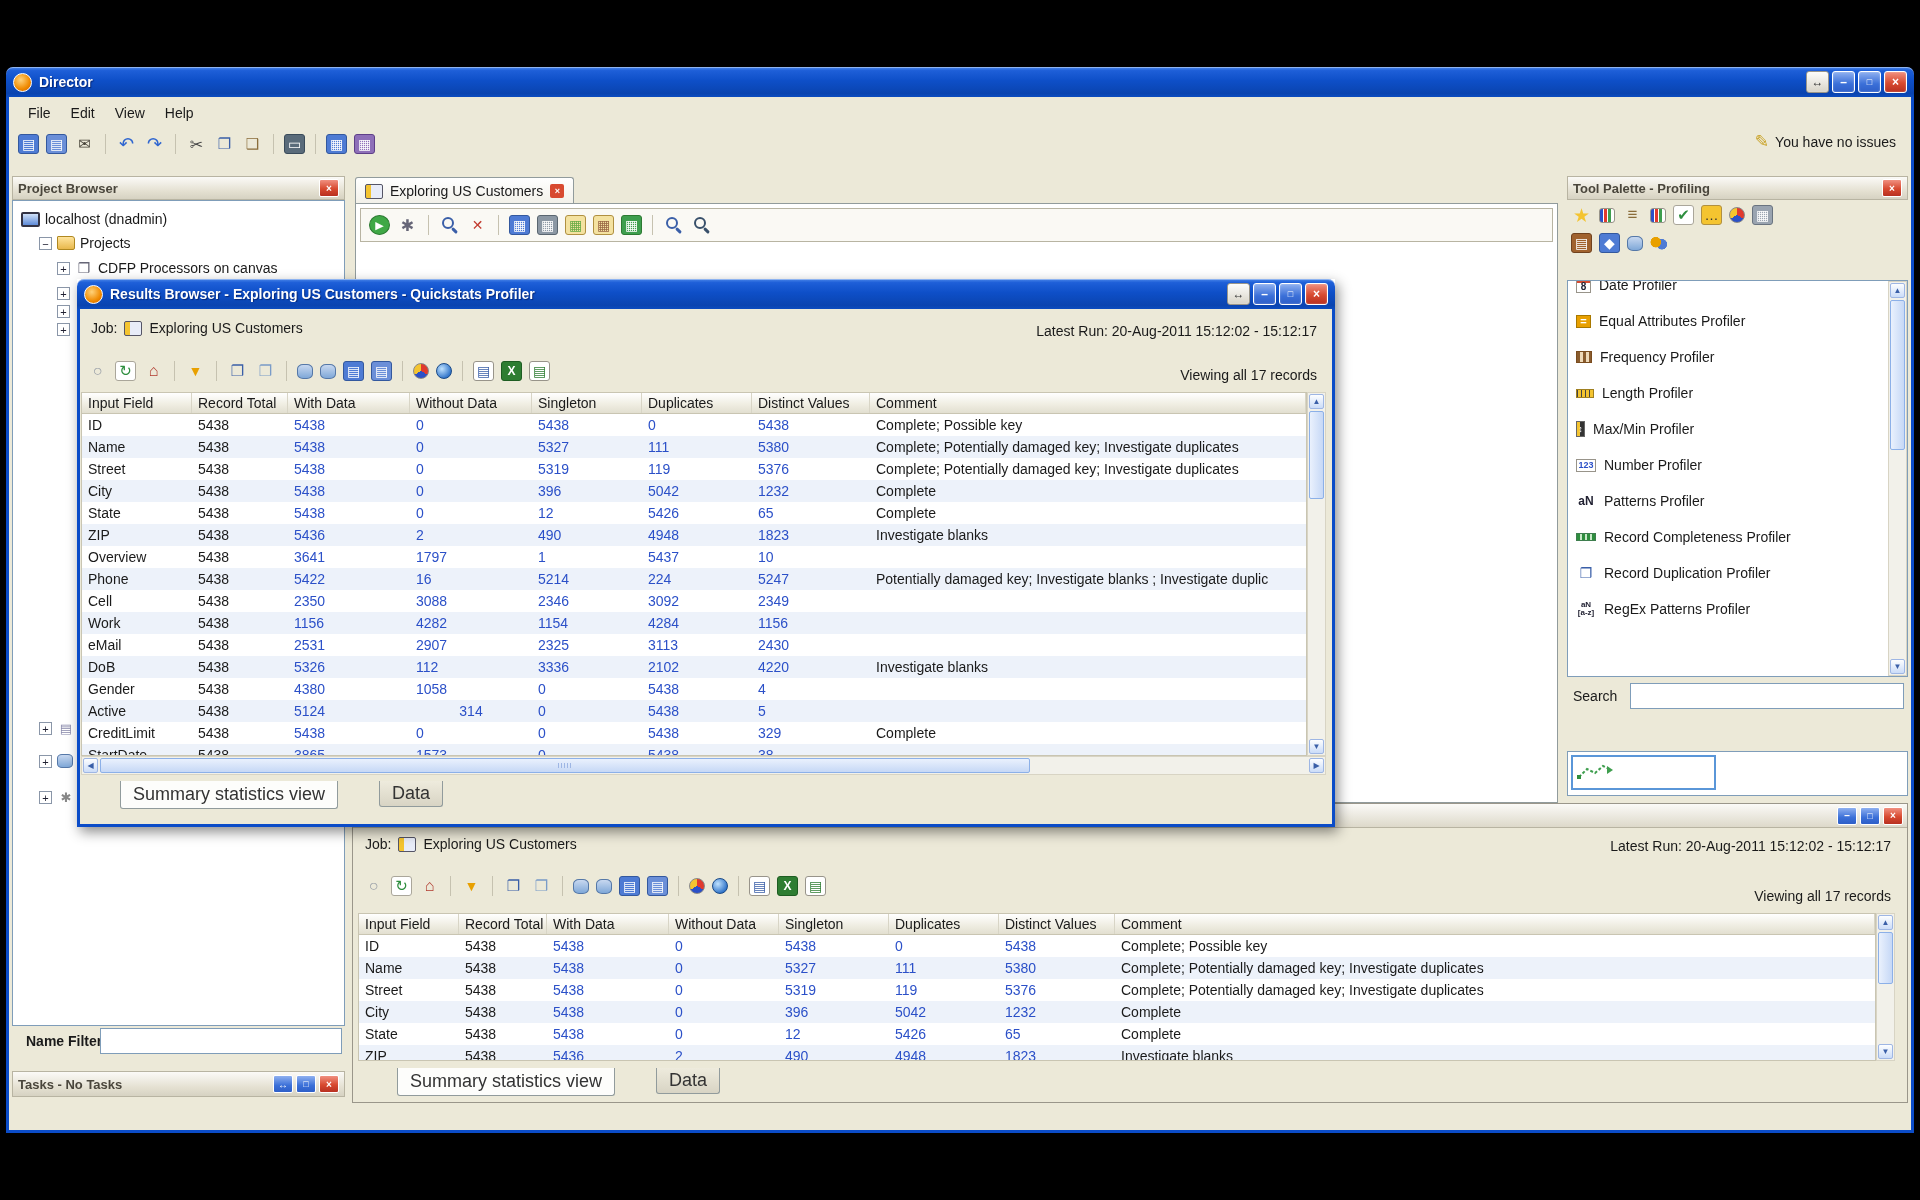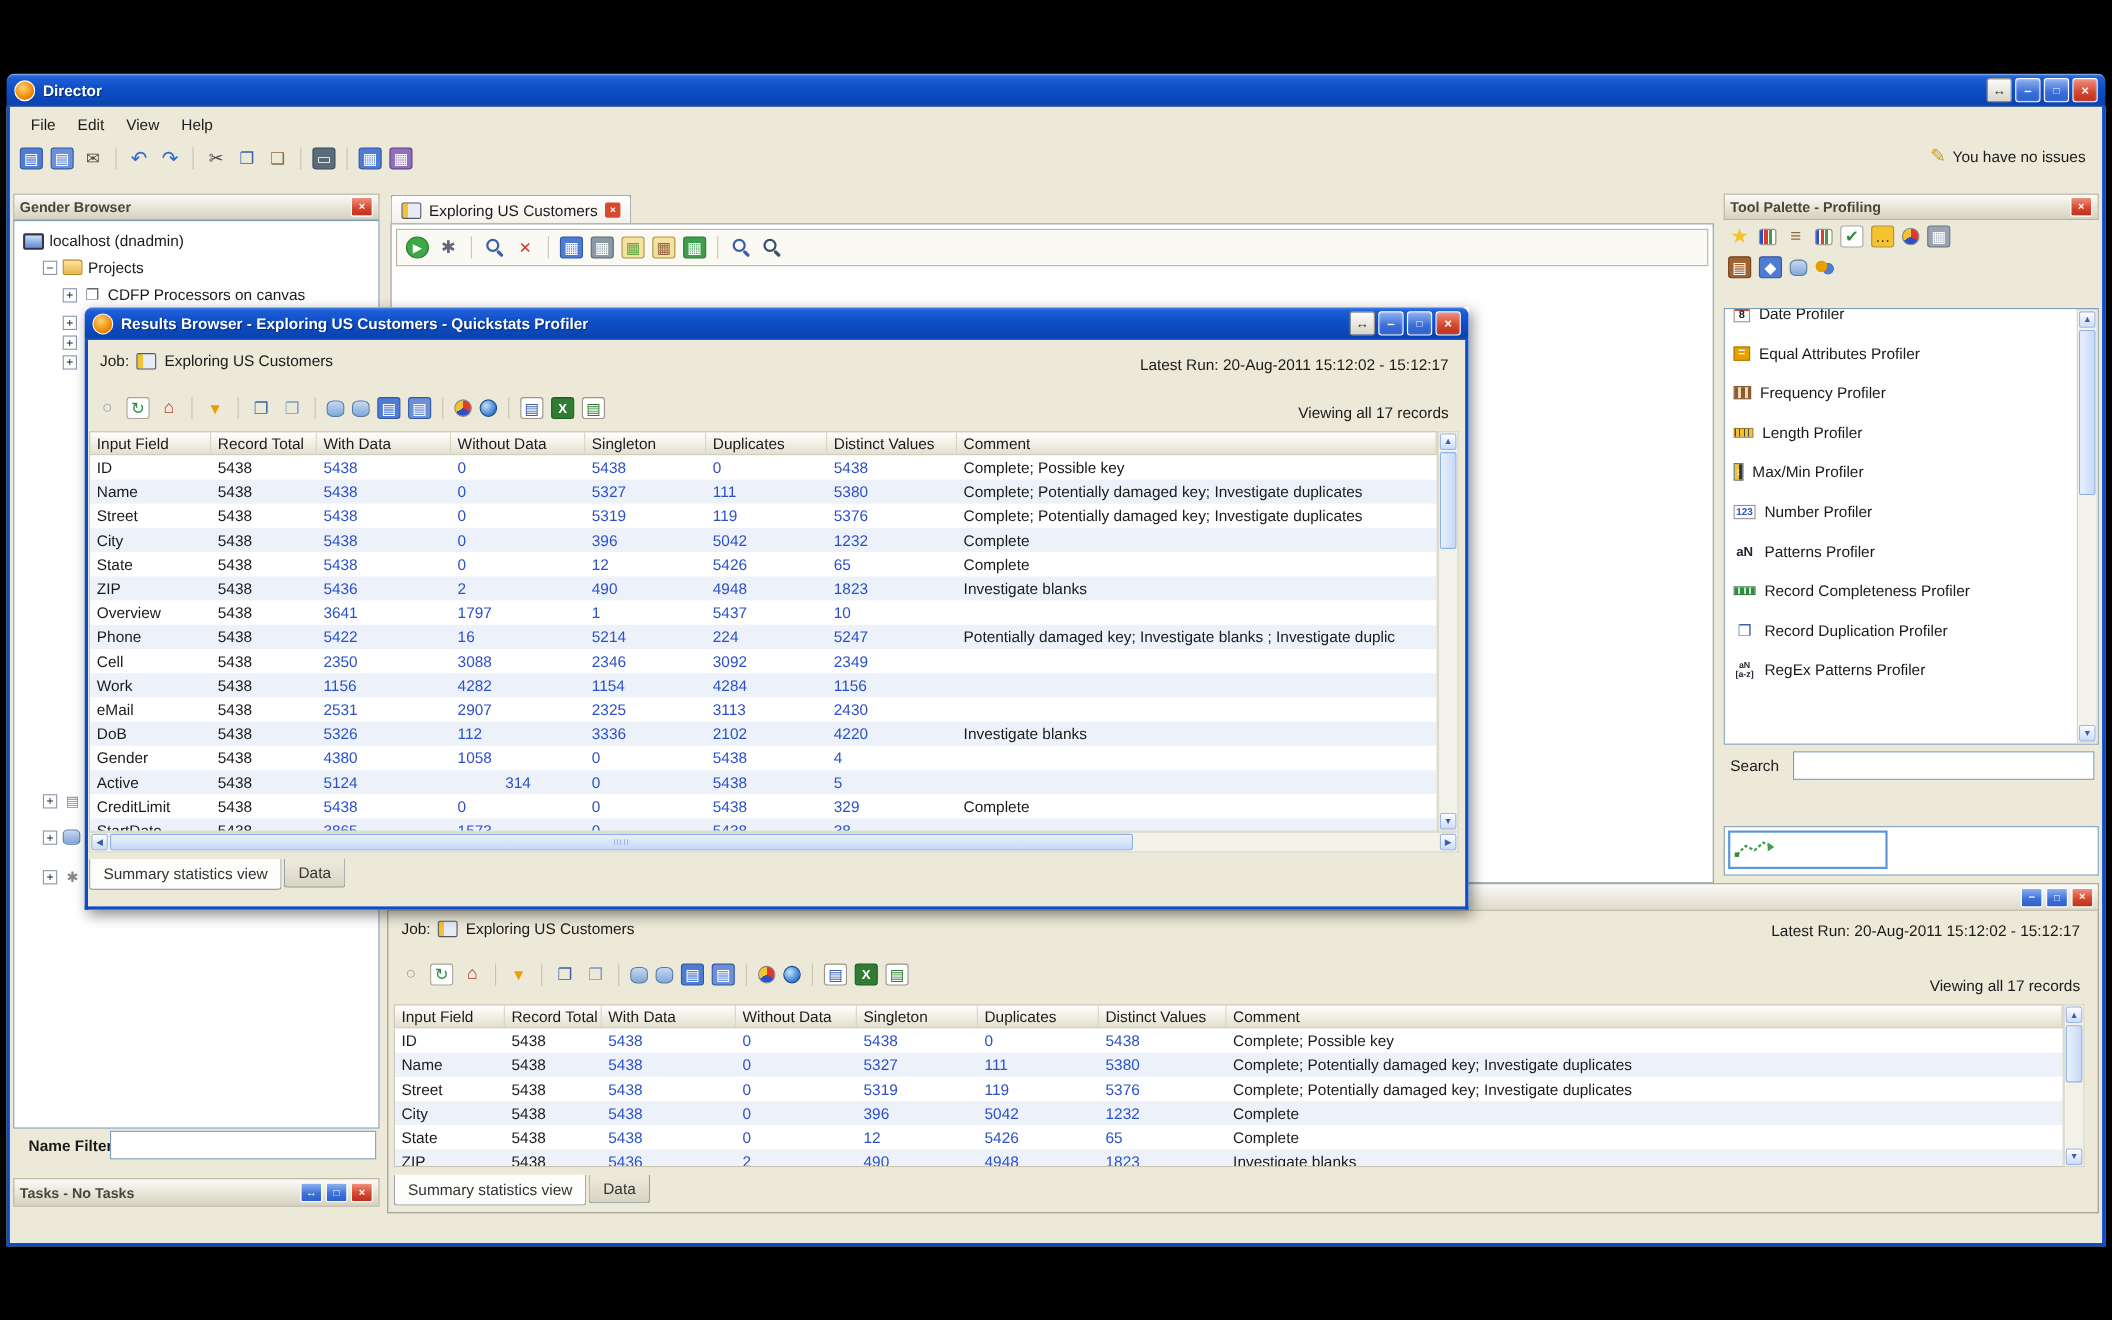--- a/index.html
+++ b/index.html
@@ -115,22 +115,22 @@
   .sb-btn{position:absolute;background:linear-gradient(#FDFEFF,#CBDCF8);border:1px solid #9EB6E4;border-radius:2px;
     display:flex;align-items:center;justify-content:center;color:#3A5FA8;box-sizing:border-box;}
   .sb-thumb{position:absolute;left:1px;right:1px;background:linear-gradient(90deg,#EAF1FD,#C6D8F6);
     border:1px solid #8CB0E8;border-radius:2px;box-sizing:border-box;}
   .sb.h .sb-thumb{top:1px;bottom:1px;left:auto;right:auto;background:linear-gradient(#EAF1FD,#C6D8F6);}
   .hgrip::after{content:"";position:absolute;left:50%;top:4px;bottom:4px;width:14px;transform:translateX(-50%);
     background:repeating-linear-gradient(90deg,#9EB6E4 0 1px,transparent 1px 3px);}
 
   
   .tabs-row{position:absolute;display:flex;gap:2px;}
-  .btab{padding:0 12px;height:25px;line-height:25px;font-size:14px;color:#333;
-    background:linear-gradient(#EEEBDD,#D8D4C4);border:1px solid #919B9C;border-top:none;border-radius:0 0 3px 3px;}
+  .btab{padding:0 12px;height:25px;line-height:25px;font-size:18px;color:#333;
+    background:linear-gradient(#EEEBDD,#D8D4C4);border:1px solid #919B9C;border-top:none;border-radius:0 0 3px 3px;margin-left:39px;}
   .btab.active{background:#FDFDFB;height:27px;line-height:26px;}
 
   
   #rw{position:absolute;left:77px;top:279px;width:1258px;height:548px;z-index:60;box-shadow:3px 5px 12px rgba(0,0,0,.45);}
   #rw-frame{position:absolute;left:0;top:30px;width:1258px;height:518px;background:#ECE9D8;
     border:3px solid #0B4CC8;border-top:0;box-sizing:border-box;}
   .jobrow{position:absolute;display:flex;align-items:center;gap:7px;font-size:14px;}
   #rw-job{left:14px;top:41px;} #rw-run{position:absolute;right:18px;top:44px;font-size:14px;}
   #rw-toolbar{position:absolute;left:10px;top:74px;height:36px;}
   #rw-viewing{position:absolute;right:18px;top:88px;font-size:14px;}
@@ -220,21 +220,21 @@
         <span class="sep"></span>
         <span class="tbi" style="color: rgb(255, 255, 255); background: rgb(78, 123, 212); border: 1px solid rgb(51, 88, 158);">▦</span>
         <span class="tbi" style="color: rgb(255, 255, 255); background: rgb(142, 111, 184); border: 1px solid rgb(94, 63, 136);">▦</span>
       </div>
     <div id="issues-status">
       <span class="i-note"></span>
       <span>You have no issues</span>
     </div>
 
     <div id="pb-header" class="phead">
-      <span>Gender Browser</span>
+      <span>Project Browser</span>
       <span class="sp"></span>
       <span class="rbtn g-close"></span>
     </div>
     <div id="pb-tree" class="pane">
         <div class="tnode" style="top: 10px; left: 8px;">
           <span class="ticon t-comp"></span>
           <span>localhost (dnadmin)</span>
         </div>
         <div class="tnode" style="top: 34px; left: 26px;">
           <span class="tw">−</span>

